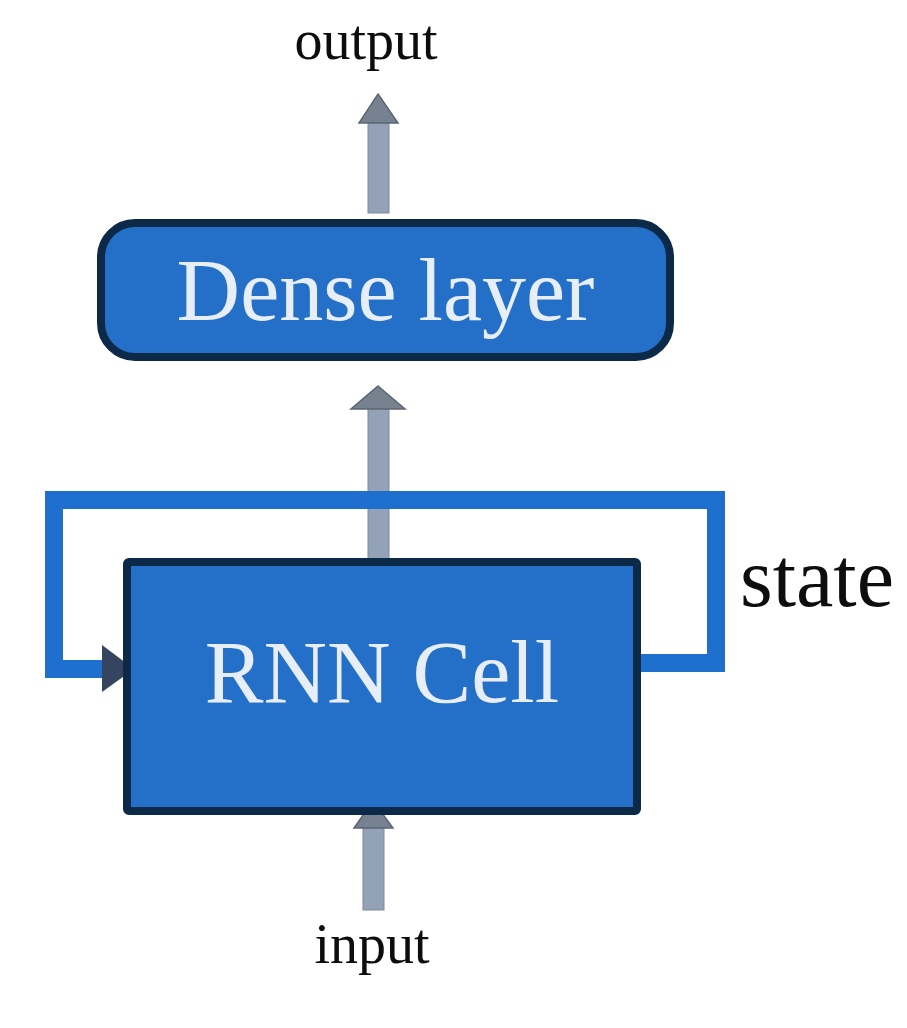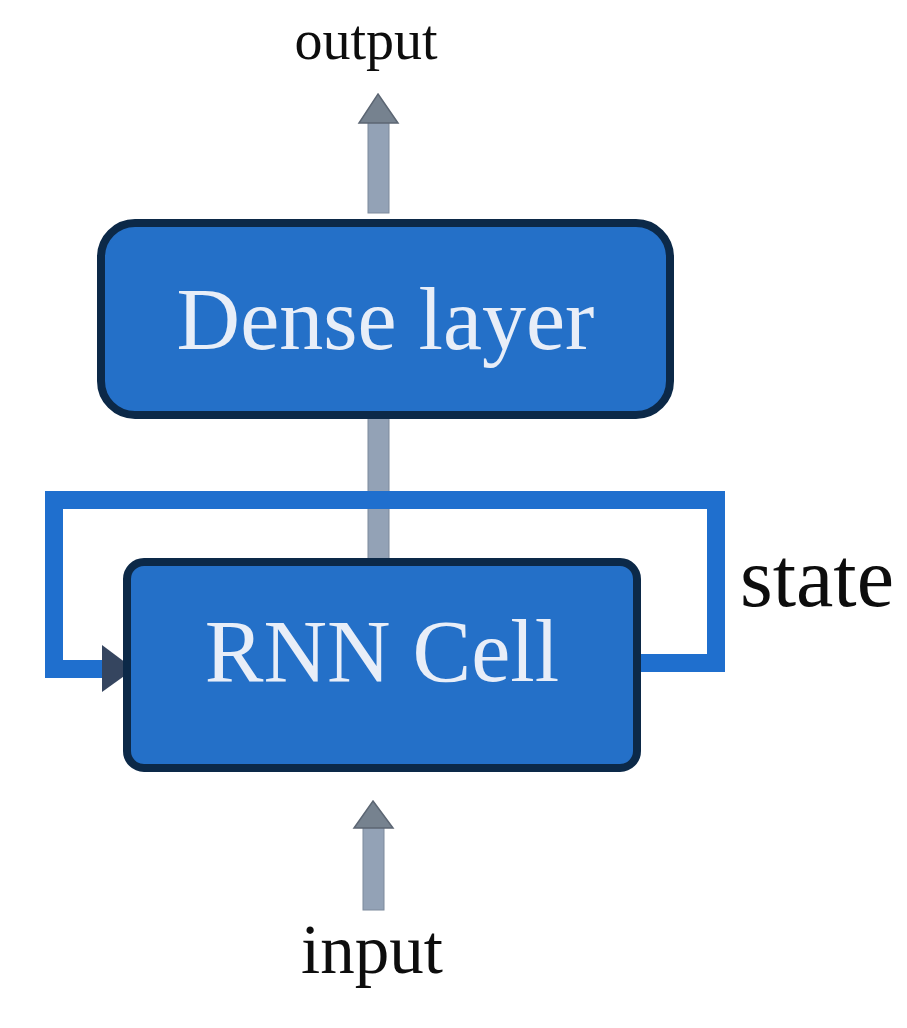--- a/index.html
+++ b/index.html
@@ -13,42 +13,42 @@
   }
   .canvas svg { position: absolute; left: 0; top: 0; }
   .diagram-label {
     position: absolute;
     color: var(--label-text, #0d0d0d);
     line-height: 1;
     white-space: nowrap;
     text-align: center;
   }
   .label-output { left: 238px; top: 12px;  width: 256px; font-size: 56px; }
-  .label-input  { left: 244px; top: 916px; width: 256px; font-size: 69px; }
+  .label-input  { left: 244px; top: 916px; width: 256px; font-size: 56px; }
   .label-state  { left: 740px; top: 536px; width: 170px; font-size: 84px; text-align: left; }
   .node-box {
     position: absolute;
     box-sizing: border-box;
     background: var(--box-fill, #2470c8);
     border: 8px solid var(--box-border, #0c2948);
     display: flex;
     align-items: center;
     justify-content: center;
     color: var(--box-text, #e8eef8);
   }
   .box-dense {
     left: 97px; top: 219px;
-    width: 577px; height: 200px;
+    width: 577px; height: 142px;
     border-radius: 38px;
     font-size: 88px;
   }
   .box-rnn {
     left: 123px; top: 558px;
-    width: 518px; height: 214px;
-    border-radius: 21px;
+    width: 518px; height: 257px;
+    border-radius: 6px;
     font-size: 88px;
   }
   .box-rnn .node-box-label { transform: translateY(-14px); }
   .arrow-shaft { fill: var(--arrow-shaft, #93a2b6); stroke: #7d8a9c; stroke-width: 1; }
   .arrow-head  { fill: var(--arrow-head, #76828f);  stroke: #5c6673; stroke-width: 1.5; }
   .loop-line   { fill: none; stroke: var(--loop-line, #1f6fce); stroke-width: 18; }
   .loop-head   { fill: var(--loop-arrowhead, #35455f); }
 </style>
 </head>
 <body>

